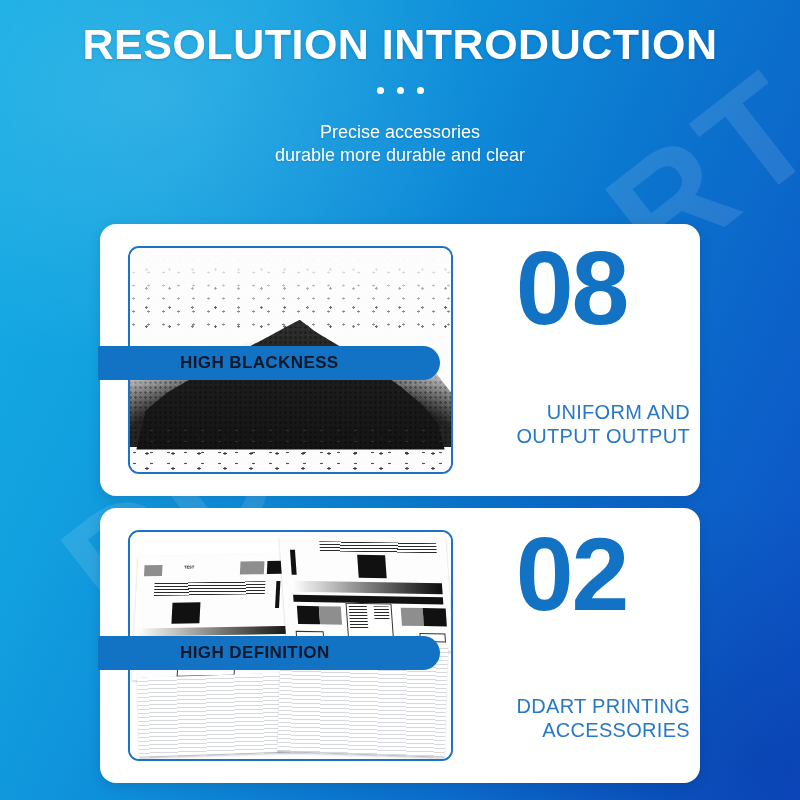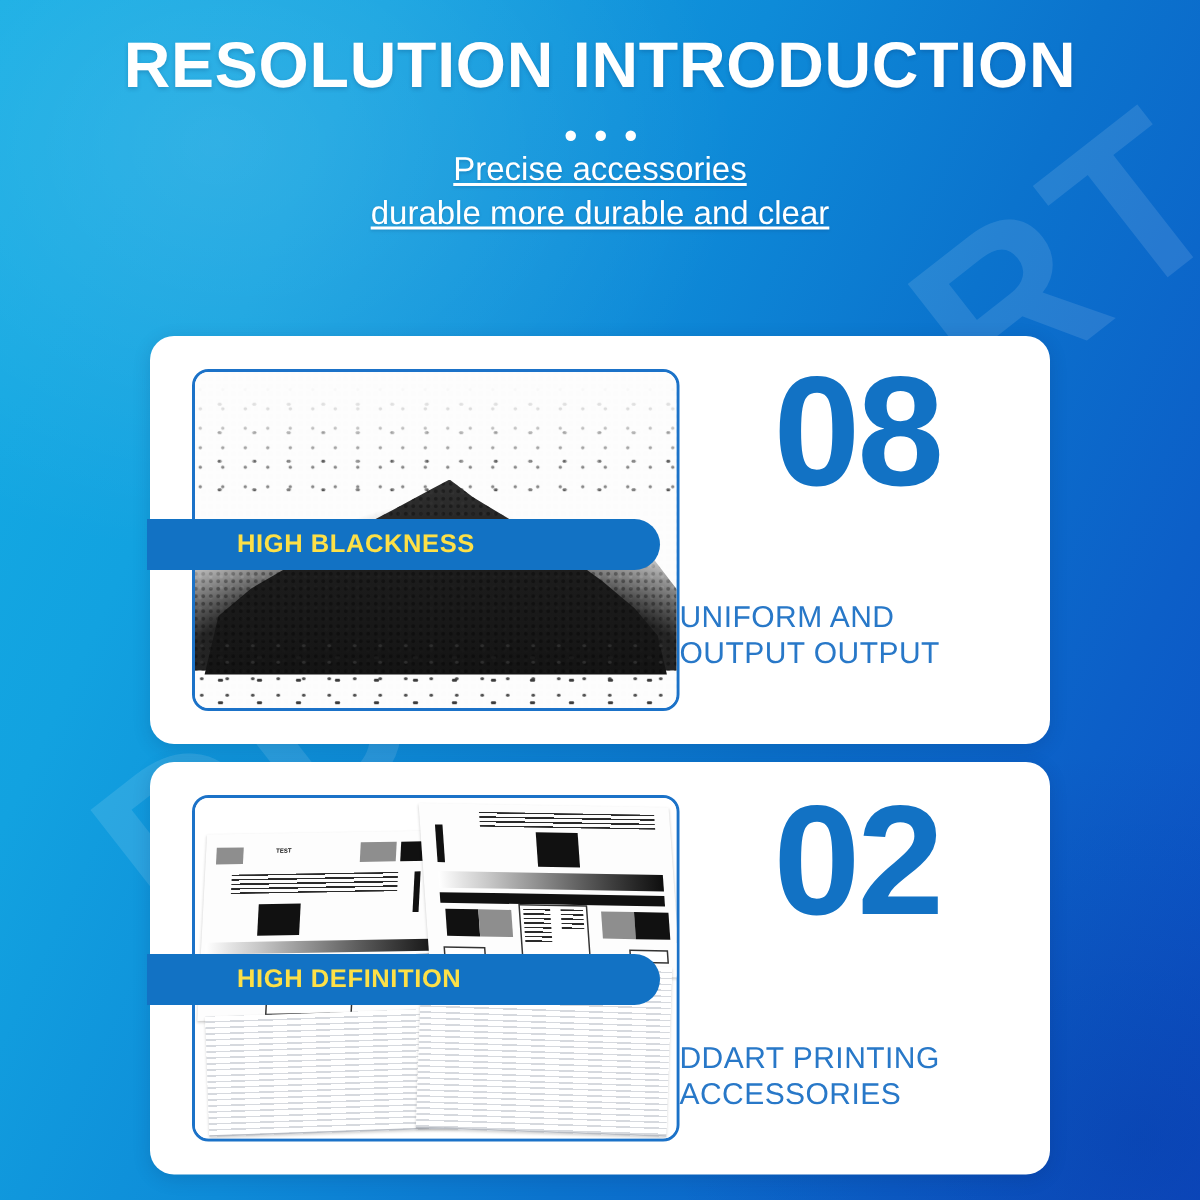--- a/index.html
+++ b/index.html
@@ -67,27 +67,26 @@
   .dots{
     margin:16px auto 0;
     display:flex; gap:13px; justify-content:center; align-items:center;
     height:10px;
   }
   .dots i{
     display:block; width:7px; height:7px; border-radius:50%;
     background:#ffffff;
   }
   .subtitle{
-    margin-top:4px;
+    margin-top:26px;
     color:#ffffff;
-    font-size:22px;
+    font-size:18px;
     line-height:1.28;
     font-weight:400;
     text-shadow:0 1px 2px rgba(0,40,90,.18);
-    text-decoration:underline;
   }
 
   
   .card{
     position:absolute;
     left:100px;
     width:600px;
     background:#ffffff;
     border-radius:16px;
     box-shadow:0 3px 12px rgba(0,30,80,.16);
@@ -272,30 +271,30 @@
     height:34px;
     background:#1272c4;
     border-radius:0 17px 17px 0;
     display:flex;
     align-items:center;
     z-index:6;
   }
   #card-1 .pill{ top:122px; }
   #card-2 .pill{ top:128px; }
   .pill span{
-    color:#fde047;
+    color:#0f172a;
     font-size:17px;
     font-weight:bold;
     letter-spacing:.4px;
-    padding-left:60px;
+    padding-left:82px;
   }
   .caption{
     position:absolute;
     left:0; right:10px;
-    text-align:left;
+    text-align:right;
     color:#2878c8;
     font-size:20px;
     line-height:1.22;
     letter-spacing:.3px;
   }
   #card-1 .caption{ top:176px; }
   #card-2 .caption{ top:186px; }
 </style>
 </head>
 <body>

